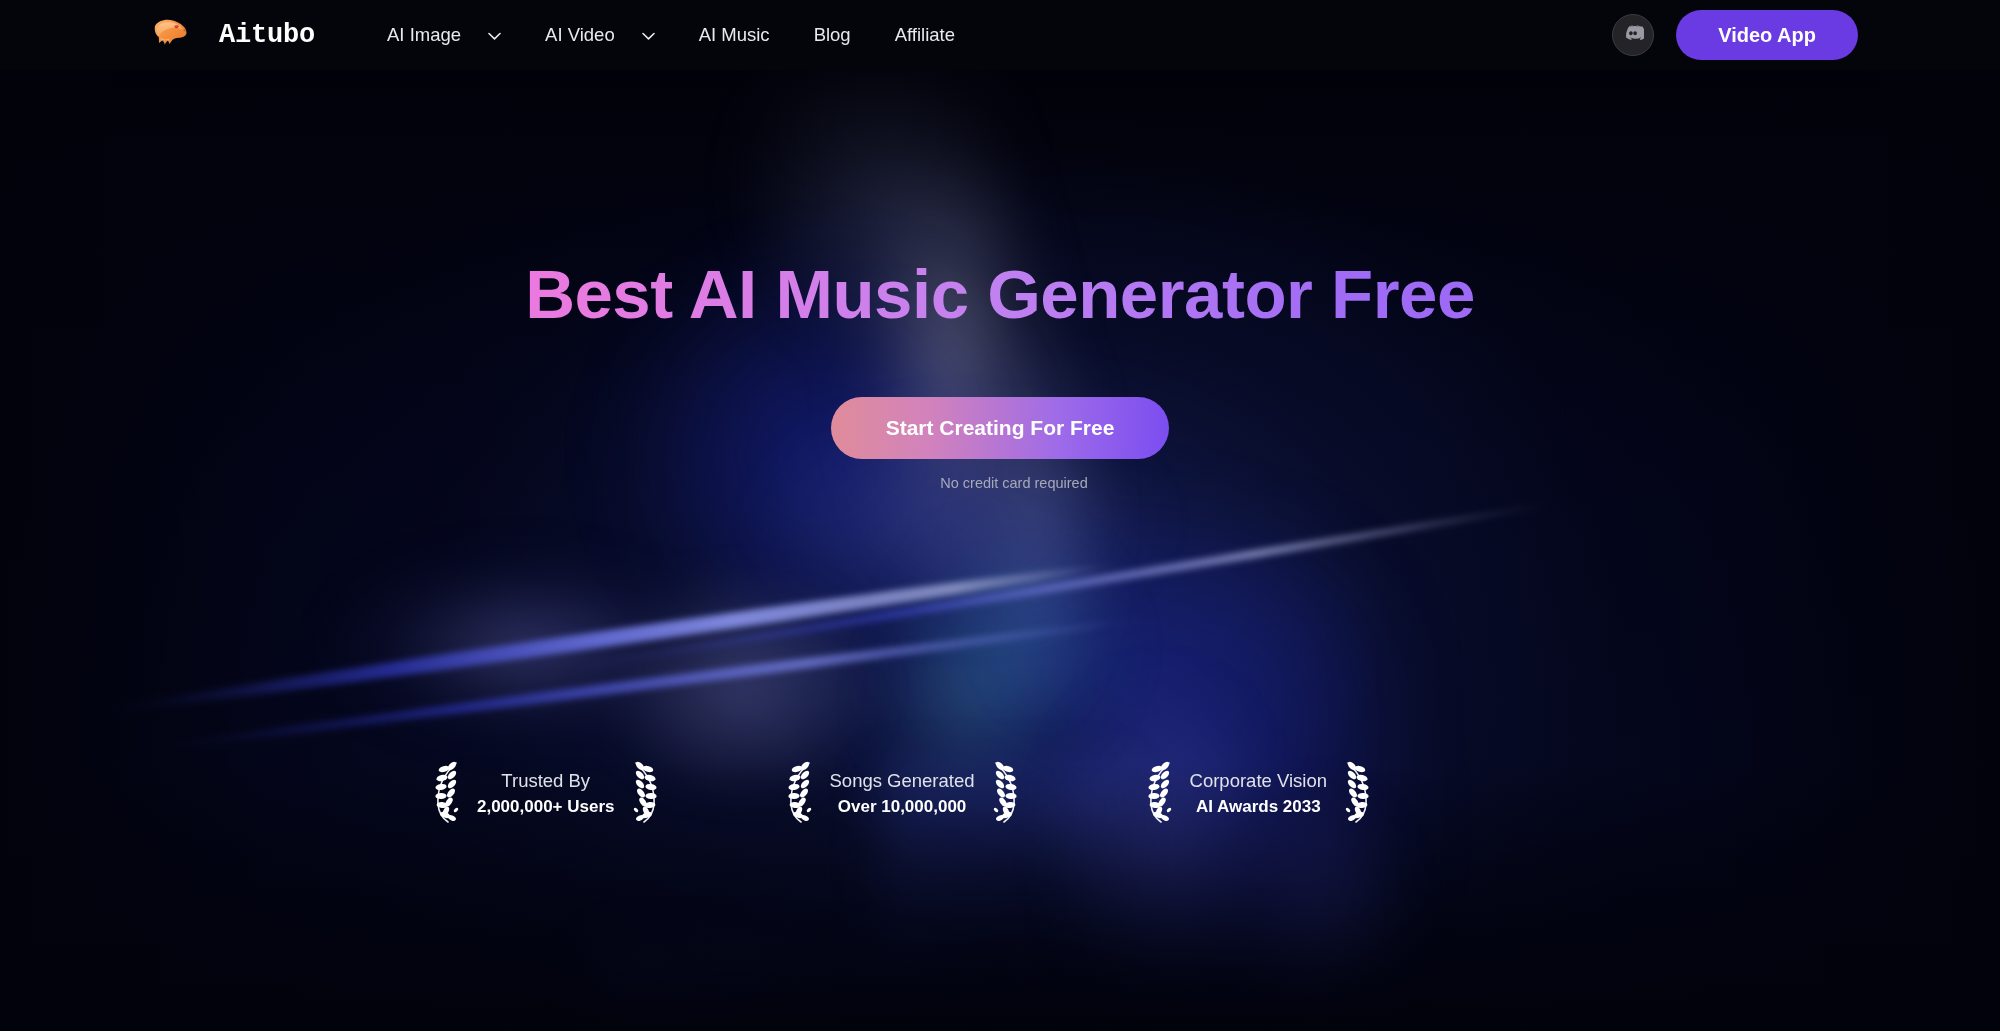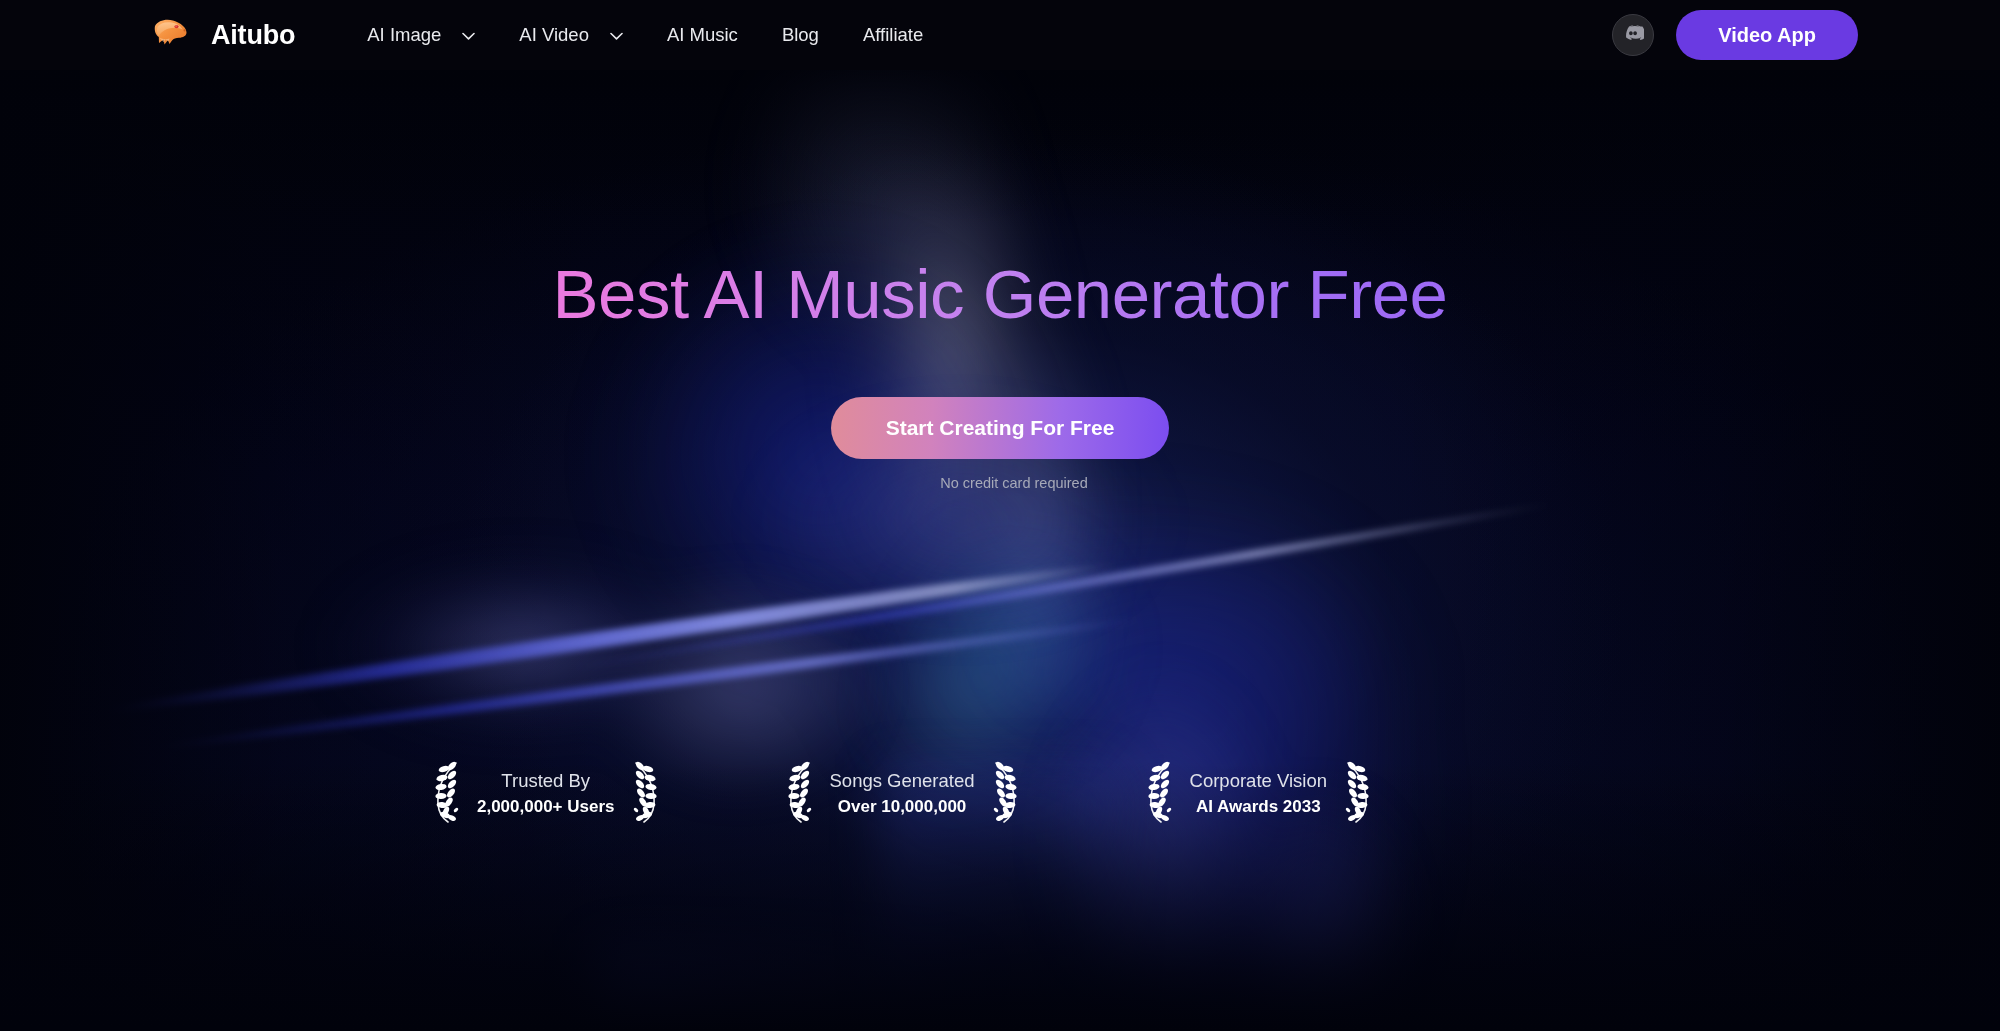--- a/index.html
+++ b/index.html
@@ -13,29 +13,29 @@
 
   .page { position:relative; width:2000px; height:1031px; background:#02030c; overflow:hidden; }
 
   
   .navbar {
     position:absolute; top:0; left:0; width:2000px; height:70px;
     background:#04040b;
     display:flex; align-items:center;
     z-index:40;
   }
-  .brand { display:flex; align-items:center; gap:21px; margin-left:148px; }
+  .brand { display:flex; align-items:center; gap:29px; margin-left:148px;font-family:Liberation Mono, monospace; }
   .brand-mark { width:42px; height:36px; position:relative; display:block; }
   .brand-name {
     font-size:27px; font-weight:bold; color:#ffffff; letter-spacing:-0.2px;
   }
 
   .nav-links { display:flex; align-items:center; margin-left:50px; gap:0; }
   .nav-link {
-    display:flex; align-items:center; gap:21px;
+    display:flex; align-items:center; gap:27px;
     color:#e9eaee; font-size:18.5px; padding:0 22px; height:70px; line-height:70px;
     cursor:pointer; white-space:nowrap;
   }
   .chev { display:inline-block; width:13px; height:8px; position:relative; top:1px; }
   .chev svg { display:block; }
 
   .nav-right {
     margin-left:auto; margin-right:142px;
     display:flex; align-items:center; gap:22px;
   }
@@ -140,21 +140,21 @@
       linear-gradient(90deg, rgba(1,2,10,0.92) 0%, rgba(1,2,10,0.30) 14%, rgba(1,2,10,0) 30%, rgba(1,2,10,0) 70%, rgba(1,2,10,0.34) 86%, rgba(1,2,10,0.94) 100%);
   }
 
   
   .hero-content {
     position:relative; z-index:10;
     width:2000px; text-align:center;
     padding-top:183px;
   }
   .hero-title {
-    font-size:69px; font-weight:normal; line-height:1.22;
+    font-size:69px; font-weight:bold; line-height:1.22;
     letter-spacing:-0.5px;
     background:linear-gradient(90deg,#f178dd 0%, #e87ae0 18%, #c382ef 48%, #a06bf5 76%, #9a69f6 100%);
     -webkit-background-clip:text; background-clip:text;
     -webkit-text-fill-color:transparent; color:transparent;
     margin:0 auto; max-width:1300px;
   }
   .hero-sub {
     margin:60px auto 0;
     max-width:1232px;
     font-size:23.5px; line-height:1.63; color:#f2f3f6;

